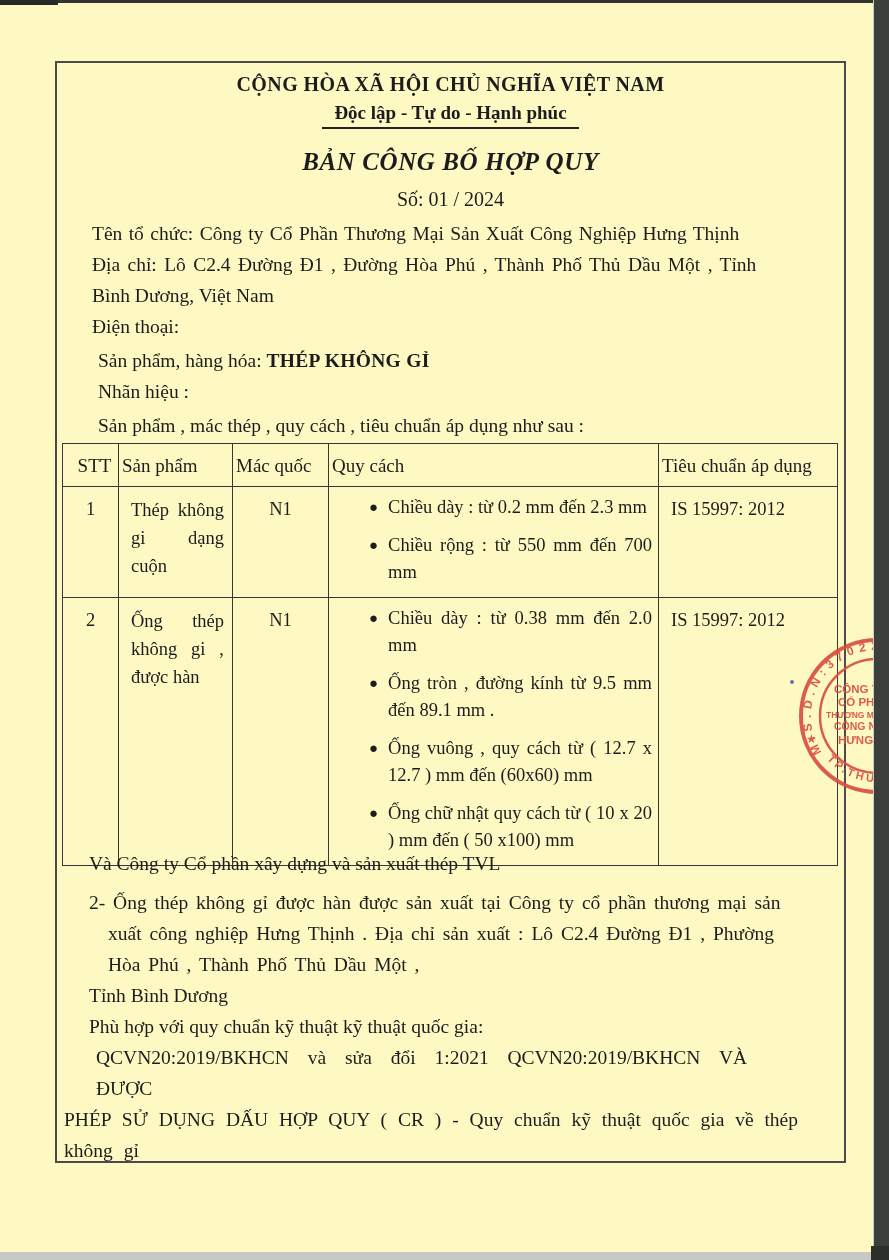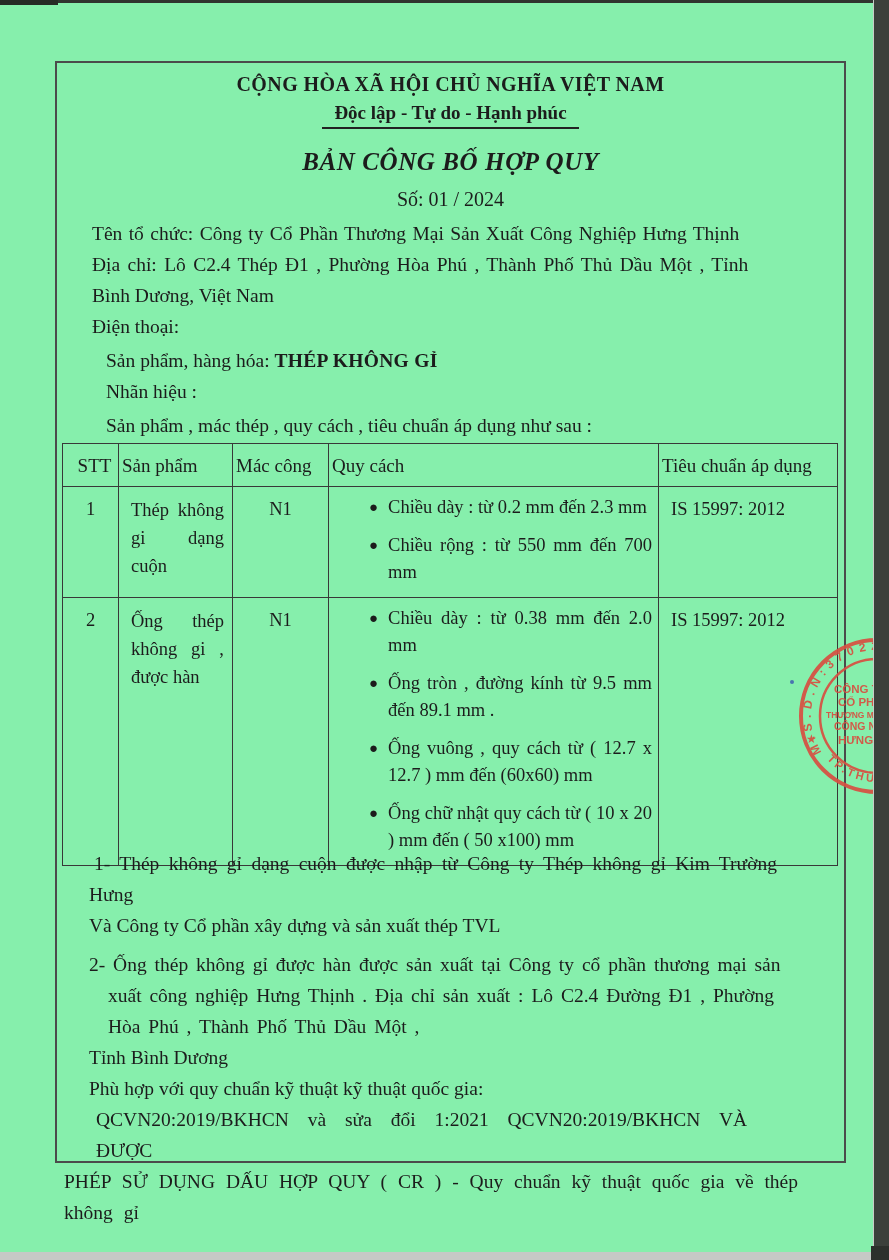--- a/index.html
+++ b/index.html
@@ -1,18 +1,18 @@
 <!DOCTYPE html>
 <html><head>
 <meta charset="utf-8">
 <style>
   html,body { margin:0; padding:0; background:#ffffff; }
   .scan-page {
     position:relative; width:889px; height:1260px;
-    background:#86efac; overflow:hidden;
+    background:#fef9c3; overflow:hidden;
     font-family:"Liberation Serif","DejaVu Serif",serif;
     color:#1c1c1c;
   }
   
   .strip-top { position:absolute; left:0; top:0; width:889px; height:3px; background:#30342f; z-index:10; }
   .strip-top-left { position:absolute; left:0; top:0; width:58px; height:5px; background:#272b26; z-index:10; }
   .strip-right { position:absolute; left:873px; top:0; width:16px; height:1260px; background:#3b403b; border-left:1px solid #c7ccc7; z-index:10; }
   .strip-bottom { position:absolute; left:0; top:1252px; width:889px; height:8px; background:#c6c9c6; z-index:9; }
   .corner-dark { position:absolute; left:871px; top:1246px; width:18px; height:14px; background:#2c302c; z-index:11; }
   .ink-dot { position:absolute; left:790px; top:680px; width:4px; height:4px; border-radius:50%; background:#3a55b0; opacity:.8; z-index:6; }
@@ -24,21 +24,21 @@
   .centered { position:absolute; left:0; width:100%; text-align:center; }
   .h-national { top:10px; font-size:20px; font-weight:bold; letter-spacing:.4px; }
   .h-motto { top:39px; font-size:19px; font-weight:bold; }
   .h-motto .u { display:inline-block; border-bottom:2px solid #222; padding:0 12px 3px 12px; }
   .h-title { top:85px; font-size:25px; font-weight:bold; letter-spacing:.6px;font-style:italic; }
   .h-number { top:125px; font-size:20px; }
 
   .info { position:absolute; top:155px; left:35px; right:26px; font-size:19.5px; line-height:31px; }
   .info .ws1 { word-spacing:1.5px; }
   .info .ws2 { word-spacing:2.5px; }
-  .indent6 { margin-left:14px; }
+  .indent6 { margin-left:6px; }
   .gap-top { margin-top:3px; }
   .bold { font-weight:bold; letter-spacing:.3px; }
 
   table.spec-table {
     position:absolute; left:5px; top:380px; width:775px;
     border-collapse:collapse; table-layout:fixed;
     font-size:18.5px; line-height:27px;
   }
   .spec-table th, .spec-table td { border:1.5px solid #383838; vertical-align:top; padding:0; }
   .spec-table thead th { height:42px; vertical-align:middle; font-weight:normal; text-align:left; padding-left:3px; font-size:19px; }
@@ -77,21 +77,21 @@
 
     <div class="centered h-national">CỘNG HÒA XÃ HỘI CHỦ NGHĨA VIỆT NAM</div>
     <div class="centered h-motto">
       <span class="u">Độc lập - Tự do - Hạnh phúc</span>
     </div>
     <div class="centered h-title">BẢN CÔNG BỐ HỢP QUY</div>
     <div class="centered h-number">Số: 01 / 2024</div>
 
     <div class="info">
       <div class="ws1">Tên tổ chức: Công ty Cổ Phần Thương Mại Sản Xuất Công Nghiệp Hưng Thịnh</div>
-      <div class="ws2">Địa chỉ: Lô C2.4 Thép Đ1 , Phường Hòa Phú , Thành Phố Thủ Dầu Một , Tỉnh</div>
+      <div class="ws2">Địa chỉ: Lô C2.4 Đường Đ1 , Đường Hòa Phú , Thành Phố Thủ Dầu Một , Tỉnh</div>
       <div>Bình Dương, Việt Nam</div>
       <div>Điện thoại:</div>
       <div class="indent6 gap-top">
         <span>Sản phẩm, hàng hóa: </span><span class="bold">THÉP KHÔNG GỈ</span>
       </div>
       <div class="indent6">Nhãn hiệu :</div>
       <div class="indent6 gap-top">Sản phẩm , mác thép , quy cách , tiêu chuẩn áp dụng như sau :</div>
     </div>
 
     <table class="spec-table">
@@ -99,21 +99,21 @@
         <col style="width:56px">
           <col style="width:114px">
           <col style="width:96px">
           <col style="width:330px">
           <col style="width:179px">
       </colgroup>
       <thead>
         <tr>
           <th class="th-stt">STT</th>
           <th>Sản phẩm</th>
-          <th>Mác công</th>
+          <th>Mác quốc</th>
           <th>Quy cách</th>
           <th>Tiêu chuẩn áp dụng</th>
         </tr>
       </thead>
       <tbody>
         <tr class="r1">
           <td class="c-stt">1</td>
           <td class="c-prod">Thép không gi dạng cuộn</td>
           <td class="c-grade">N1</td>
           <td class="c-spec">
@@ -150,21 +150,20 @@
                 <span class="qc-text">Ống chữ nhật quy cách từ ( 10 x 20 ) mm đến ( 50 x100) mm</span>
               </div>
           </td>
           <td class="c-std">IS 15997: 2012</td>
         </tr>
       </tbody>
     </table>
 
     <div class="notes">
       <div class="note1">
-        <div class="l1">1- Thép không gỉ dạng cuộn được nhập từ Công ty Thép không gỉ Kim Trường Hưng</div>
         <div class="l2">Và Công ty Cổ phần xây dựng và sản xuất thép TVL</div>
       </div>
       <div class="note2">
         <div class="l1">2- Ống thép không gỉ được hàn được sản xuất tại Công ty cổ phần thương mại sản xuất công nghiệp Hưng Thịnh . Địa chỉ sản xuất : Lô C2.4 Đường Đ1 , Phường Hòa Phú , Thành Phố Thủ Dầu Một ,</div>
       </div>
       <div class="province">Tỉnh Bình Dương</div>
       <div class="conform-intro">Phù hợp với quy chuẩn kỹ thuật kỹ thuật quốc gia:</div>
       <div class="conform">
         <div class="l1">QCVN20:2019/BKHCN và sửa đổi 1:2021 QCVN20:2019/BKHCN VÀ ĐƯỢC</div>
         <div class="l2">PHÉP SỬ DỤNG DẤU HỢP QUY ( CR ) - Quy chuẩn kỹ thuật quốc gia về thép không gỉ</div>

